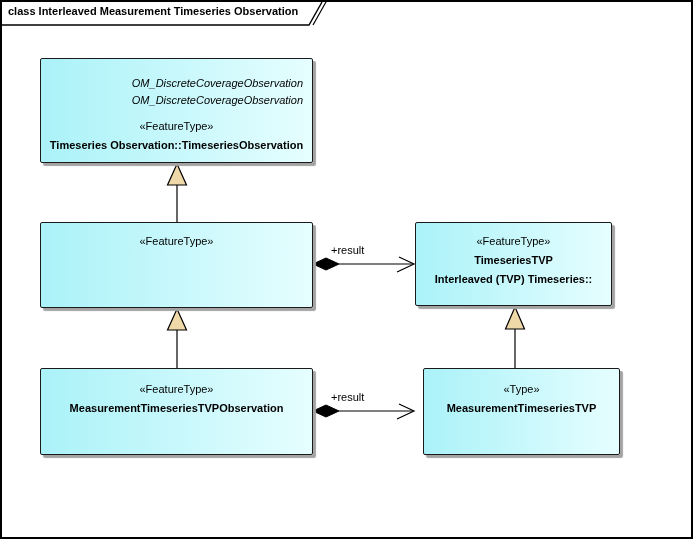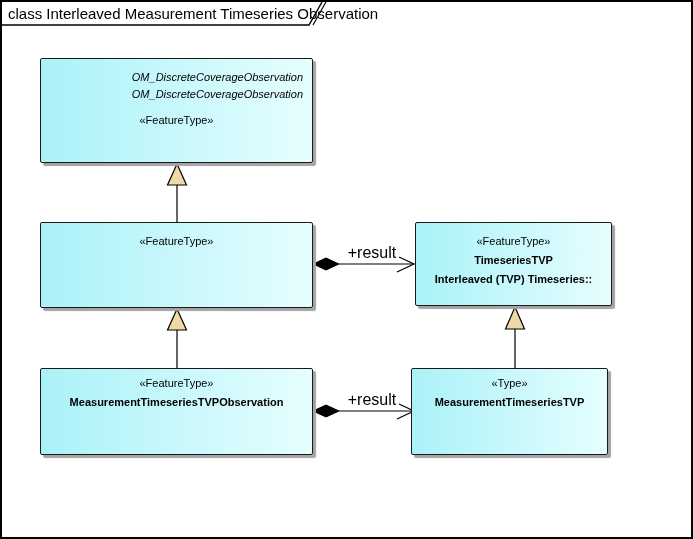--- a/index.html
+++ b/index.html
@@ -9,22 +9,22 @@
     width: 693px;
     height: 539px;
     background: var(--page_bg, #fff);
     overflow: hidden;
   }
   #wires { position: absolute; left: 0; top: 0; z-index: 1; }
   .frame-title {
     position: absolute;
     left: 8px; top: 5px;
     width: 300px;
-    font-size: 15px;
-    font-weight: normal;
+    font-size: 11px;
+    font-weight: bold;
     white-space: nowrap;
     z-index: 3;
   }
   .uml-box {
     position: absolute;
     z-index: 2;
     box-sizing: border-box;
     background: linear-gradient(90deg, var(--box_fill_left, #aaf2f8), var(--box_fill_right, #e6feff));
     border: 1px solid var(--box_border, #1a1a1a);
     border-radius: 2px;
@@ -35,26 +35,26 @@
   .uml-box .annot {
     text-align: right;
     font-style: italic;
     line-height: 17px;
     padding-right: 9px;
   }
   .uml-box .annot-block { padding-top: 5px; margin-bottom: 8px; }
   .uml-box .stereo { line-height: 19px; font-weight: normal; }
   .uml-box .cname { line-height: 19px; font-weight: bold; }
   .pad-top { padding-top: 9px; }
-  .pad-top-sm { padding-top: 5px; }
+  .pad-top-sm { padding-top: 11px; }
   .conn-label {
     position: absolute;
     z-index: 2;
-    font-size: 16px;
-    text-align: center;
+    font-size: 11px;
+    text-align: left;
     white-space: nowrap;
   }
   .gen-tri { fill: var(--triangle_fill, #f0d9a8); stroke: var(--line, #000); stroke-width: 1.2; }
   .comp-diamond { fill: var(--line, #000); stroke: var(--line, #000); }
   .wire { stroke: var(--line, #000); stroke-width: 1.2; fill: none; }
   .frame-line { stroke: var(--frame_border, #000); fill: none; }
 </style>
 </head>
 <body>
 
@@ -98,38 +98,39 @@
   </svg>
 
   <div class="frame-title">class Interleaved Measurement Timeseries Observation</div>
 
   <div class="uml-box pad-top-sm" style="left:40px; top:58px; width:273px; height:105px;">
     <div class="annot-block">
       <div class="annot">OM_DiscreteCoverageObservation</div>
       <div class="annot">OM_DiscreteCoverageObservation</div>
     </div>
     <div class="stereo">«FeatureType»</div>
+    <div class="cname">Timeseries Observation::TimeseriesObservation</div>
   </div>
 
   <div class="uml-box pad-top" style="left:40px; top:222px; width:273px; height:86px;">
     <div class="stereo">«FeatureType»</div>
   </div>
 
   <div class="uml-box pad-top" style="left:415px; top:222px; width:197px; height:84px;">
     <div class="stereo">«FeatureType»</div>
     <div class="cname">TimeseriesTVP</div>
     <div class="cname">Interleaved (TVP) Timeseries::</div>
   </div>
 
   <div class="uml-box pad-top-sm" style="left:40px; top:368px; width:273px; height:87px;">
     <div class="stereo">«FeatureType»</div>
     <div class="cname">MeasurementTimeseriesTVPObservation</div>
   </div>
 
-  <div class="uml-box pad-top-sm" style="left:411px; top:368px; width:197px; height:87px;">
+  <div class="uml-box pad-top-sm" style="left:423px; top:368px; width:197px; height:87px;">
     <div class="stereo">«Type»</div>
     <div class="cname">MeasurementTimeseriesTVP</div>
   </div>
 
   <div class="conn-label" style="left:331px; top:244px; width:82px;">+result</div>
   <div class="conn-label" style="left:331px; top:391px; width:82px;">+result</div>
 
 </div>
 
 </body></html>

